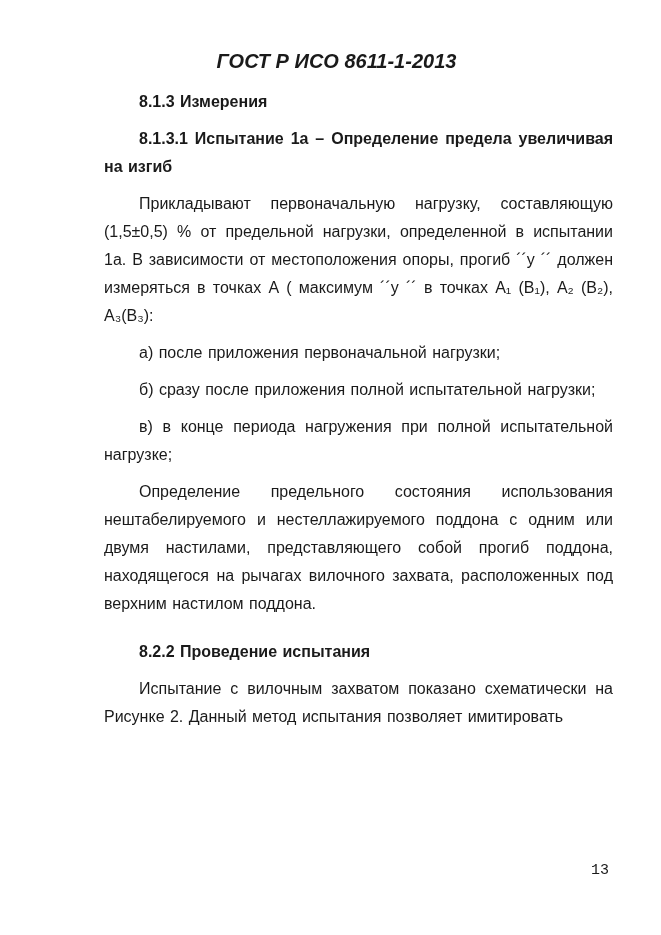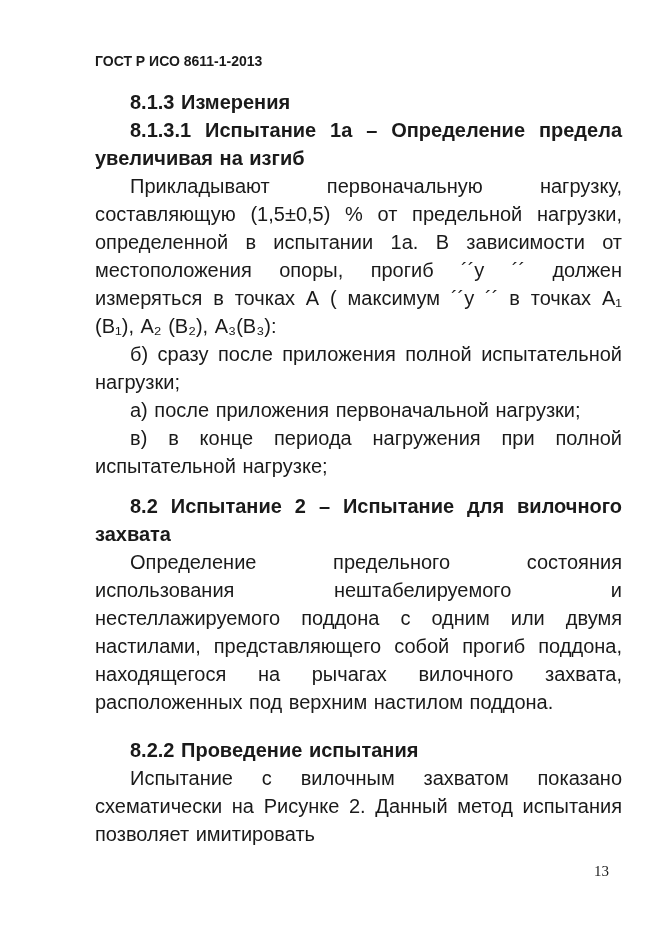--- a/index.html
+++ b/index.html
@@ -16,45 +16,46 @@
     color: #1a1a1a;
     overflow: hidden;
   }
   .content {
     position: absolute;
     left: 95px;
     top: 53px;
     width: 527px;
   }
   .doc-header {
-    font-size: 14px;
+    font-size: 20px;
     font-weight: bold;
     line-height: 16px;
-    text-align: left;
+    text-align: center;
     padding-right: 44px;
     margin: 0 0 19px 0;
     white-space: nowrap;
+    font-style: italic;
   }
   .h, .p {
-    font-size: 20px;
+    font-size: 16px;
     line-height: 28px;
     text-align: justify;
     text-indent: 35px;
-    margin: 0;
+    margin: 9px;
     word-spacing: 1px;
   }
   .h { font-weight: bold; }
   .gap-lg { margin-top: 15px; }
   .gap-md { margin-top: 12px; }
   .gap-xl { margin-top: 20px; }
   .page-number {
     position: absolute;
     top: 862px;
     right: 52px;
-    font-family: Liberation Serif, serif;
+    font-family: Liberation Mono, monospace;
     font-size: 15px;
     line-height: 18px;
     color: #1a1a1a;
   }
 </style>
 </head>
 <body>
 
 <div class="page">
   <div class="content">
@@ -62,28 +63,27 @@
     <div class="doc-header">ГОСТ Р ИСО 8611-1-2013</div>
 
     <div class="h">8.1.3 Измерения</div>
 
     <div class="h">8.1.3.1 Испытание 1а – Определение предела увеличивая на изгиб</div>
 
 
 
     <div class="p">Прикладывают первоначальную нагрузку, составляющую (1,5±0,5) % от предельной нагрузки, определенной  в испытании  1а. В зависимости от местоположения опоры, прогиб ´´у ´´ должен измеряться в точках А ( максимум ´´у ´´ в точках А₁ (В₁), А₂ (В₂), А₃(В₃):</div>
 
+    <div class="p">а) после приложения первоначальной нагрузки;</div>
+
     <div class="p">б) сразу после приложения полной испытательной нагрузки;</div>
-
-    <div class="p">а) после приложения первоначальной нагрузки;</div>
 
     <div class="p">в) в конце периода  нагружения при полной испытательной нагрузке;</div>
 
 
-    <div class="h gap-md">8.2  Испытание 2 – Испытание для вилочного захвата</div>
 
 
     <div class="p">Определение предельного состояния использования нештабелируемого и  нестеллажируемого поддона с одним или двумя настилами,  представляющего собой прогиб поддона, находящегося на рычагах вилочного захвата, расположенных под верхним настилом поддона.</div>
 
     <div class="h gap-xl">8.2.2  Проведение испытания</div>
 
     <div class="p">Испытание с вилочным захватом показано схематически на Рисунке 2. Данный метод испытания позволяет имитировать</div>
 
   </div>
 

